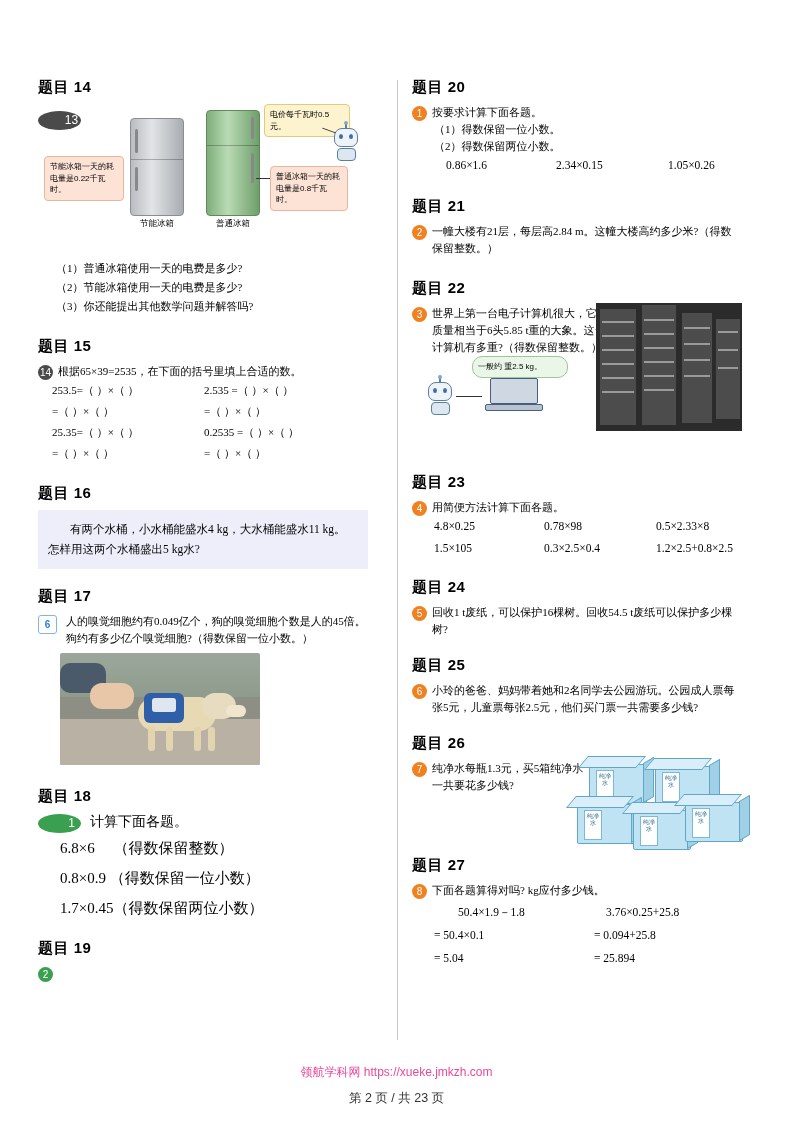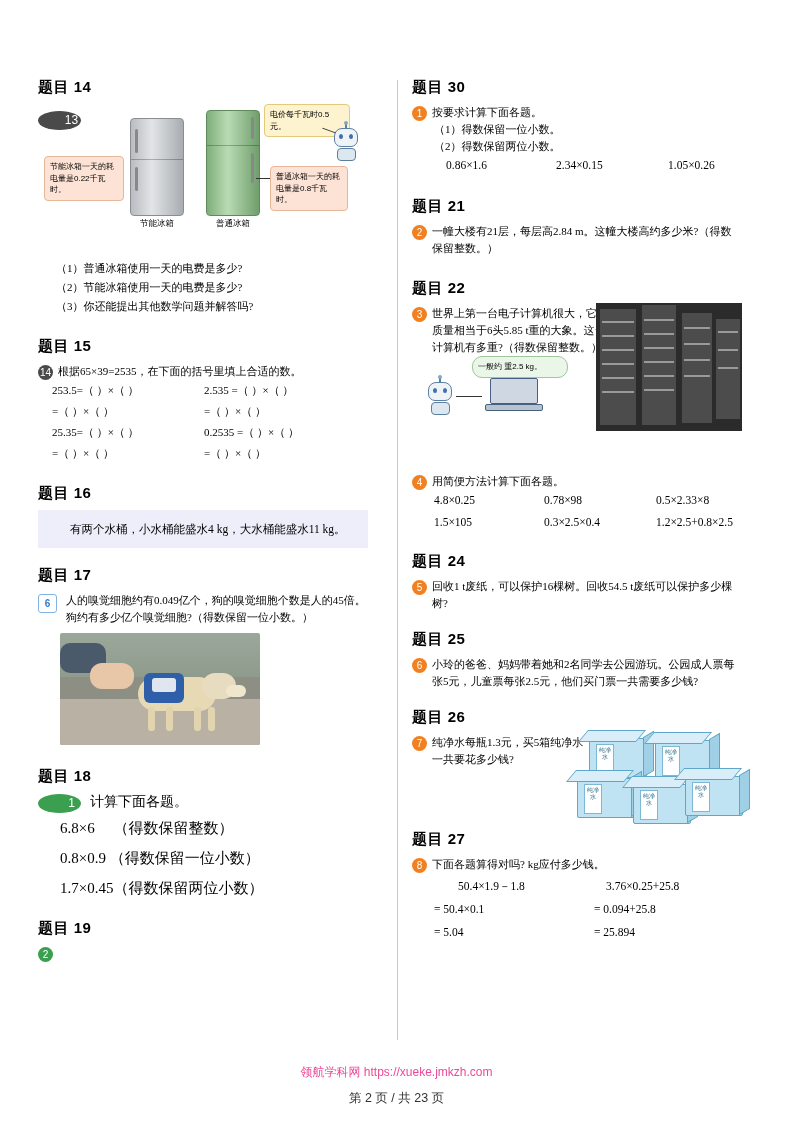--- a/index.html
+++ b/index.html
@@ -235,20 +235,21 @@
           <div class="eqcell">    =（     ）×（     ）</div>
           <div class="eqcell">       =（     ）×（     ）</div>
         </div>
       </div>
     </div>
 
     <div class="block" style="margin-top:20px;">
       <div class="qtitle">题目 16</div>
       <div class="boxed">
         <div style="text-indent:22px;">有两个水桶，小水桶能盛水4 kg，大水桶能盛水11 kg。</div>
+        <div>怎样用这两个水桶盛出5 kg水?</div>
       </div>
     </div>
 
     <div class="block" style="margin-top:18px;">
       <div class="qtitle">题目 17</div>
       <div class="row">
         <div class="num sq">6</div>
         <div class="txt" style="margin-left:4px;">人的嗅觉细胞约有0.049亿个，狗的嗅觉细胞个数是人的45倍。狗约有多少亿个嗅觉细胞?（得数保留一位小数。）</div>
       </div>
       <div class="photo">
@@ -286,21 +287,21 @@
       <div class="row">
         <div class="num green">2</div>
       </div>
     </div>
 
   </div>
 
   <div class="col col-right">
 
     <div class="block">
-      <div class="qtitle">题目 30</div>
+      <div class="qtitle">题目 20</div>
       <div class="row">
         <div class="num orange">1</div>
         <div class="txt">按要求计算下面各题。</div>
       </div>
       <div class="txt sub">（1）得数保留一位小数。</div>
       <div class="txt sub">（2）得数保留两位小数。</div>
       <div class="calc-row">
         <span class="w1">0.86×1.6</span>
         <span class="w2">2.34×0.15</span>
         <span>1.05×0.26</span>
@@ -360,20 +361,21 @@
         <div class="laptop">
           <div class="screen"></div>
           <div class="base"></div>
         </div>
         <div class="bubble round" style="left:60px;top:-4px;width:84px;">一般约  重2.5 kg。</div>
         <div class="arrow" style="left:44px;top:36px;width:26px;"></div>
       </div>
     </div>
 
     <div class="block" style="margin-top:2px;">
+      <div class="qtitle">题目 23</div>
       <div class="row">
         <div class="num orange">4</div>
         <div class="txt">用简便方法计算下面各题。</div>
       </div>
       <div class="calc-row" style="margin-left:22px;">
         <span class="w1">4.8×0.25</span>
         <span class="w2">0.78×98</span>
         <span>0.5×2.33×8</span>
       </div>
       <div class="calc-row" style="margin-left:22px;">

